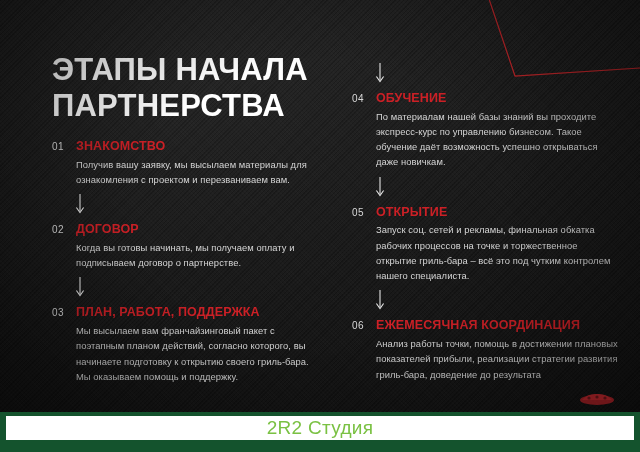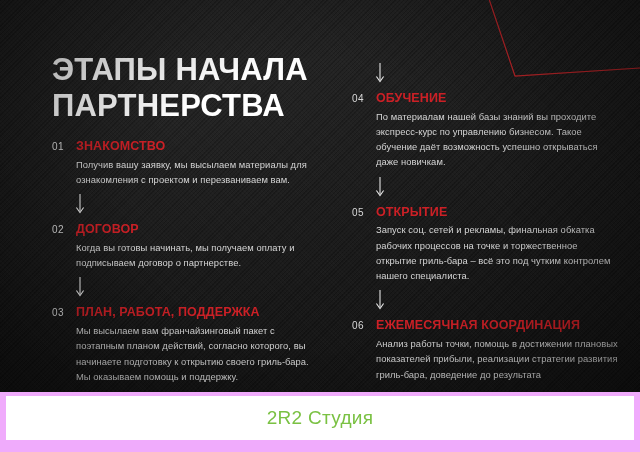--- a/index.html
+++ b/index.html
@@ -106,22 +106,22 @@
     width: 14px;
     height: 22px;
     display: block;
   }
   
   .banner {
     position: absolute;
     left: 0;
     bottom: 0;
     width: 640px;
-    height: 60px;
-    background: #f0abfc;
+    height: 40px;
+    background: #14532d;
     box-sizing: border-box;
     padding: 4px 6px 12px 6px;
   }
   .banner-inner {
     width: 100%;
     height: 100%;
     background: #ffffff;
     display: flex;
     align-items: center;
     justify-content: center;

